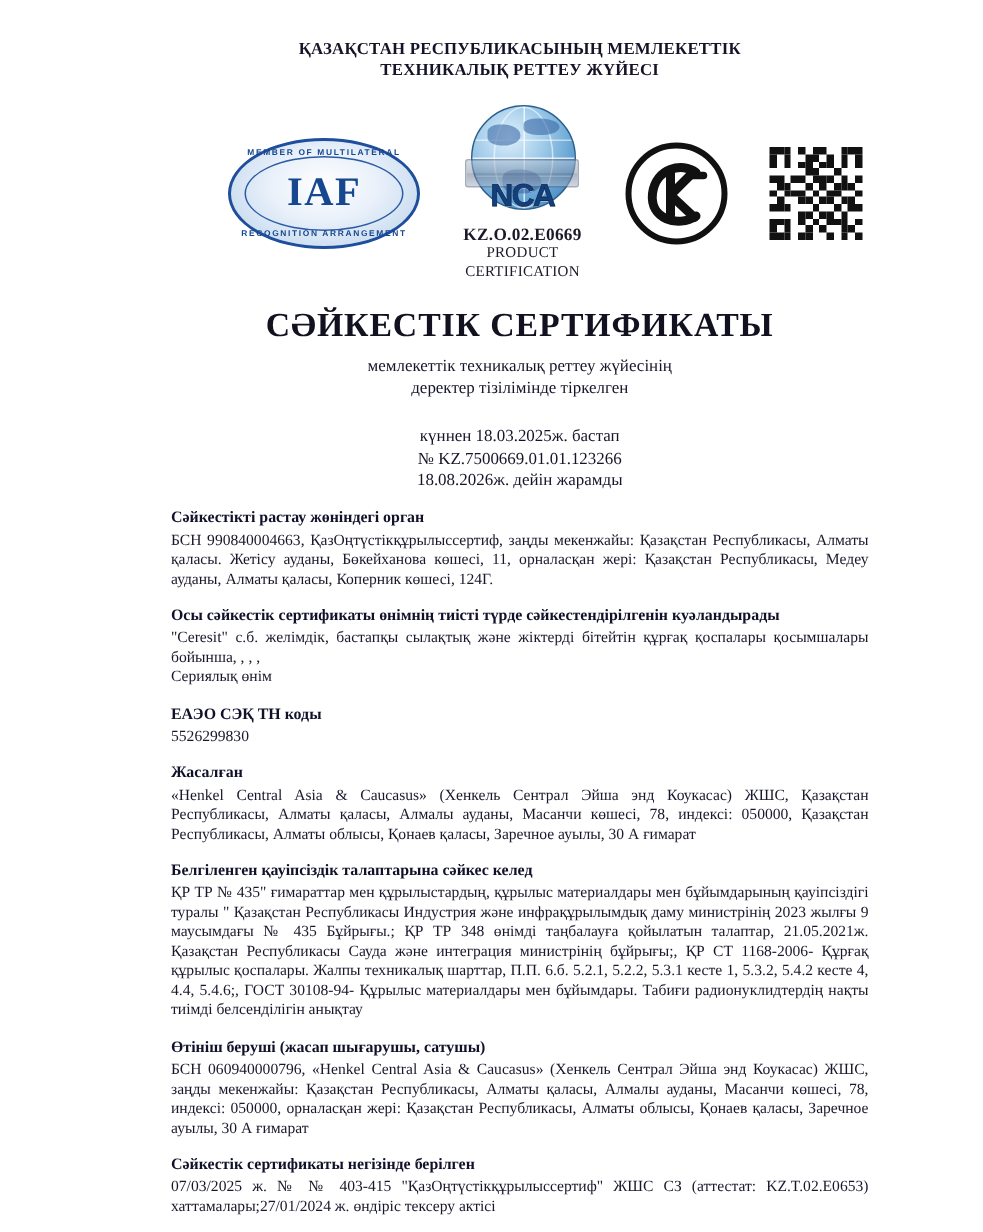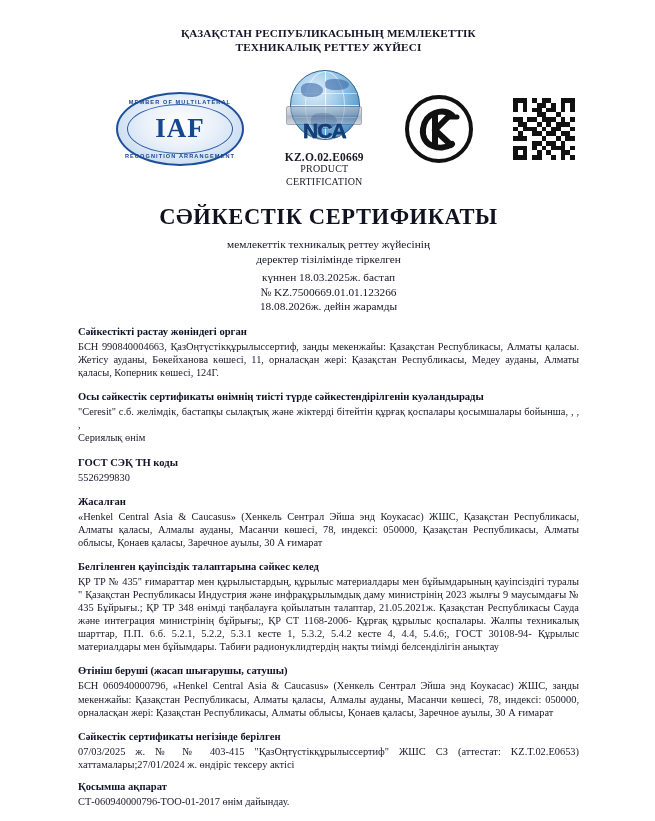--- a/index.html
+++ b/index.html
@@ -13,21 +13,21 @@
     height: 821px;
     font-family: "Liberation Serif", "DejaVu Serif", serif;
     color: #1a1a28;
     overflow: hidden;
   }
   .page {
     position: relative;
     width: 655px;
     height: 821px;
     box-sizing: border-box;
-    padding: 26px 76px 0 78px;
+    padding: 26px 76px 0 114px;
   }
 
   
   .doc-header {
     text-align: center;
     font-weight: bold;
     font-size: 11.2px;
     line-height: 14px;
     letter-spacing: 0.15px;
     color: #141426;
@@ -217,21 +217,21 @@
     font-size: 22.5px;
     letter-spacing: 0.6px;
     color: #111120;
   }
   .reg-line {
     font-size: 11.3px;
     line-height: 14.6px;
     color: #15152a;
   }
   .reg-line.first { margin-top: 7px; }
-  .reg-line.spaced { margin-top: 4px; }
+  .reg-line.spaced { margin-top: 18px; }
 
   
   .section { margin-top: 11px; }
   .section.tight { margin-top: 9px; }
   .sec-head {
     font-weight: bold;
     font-size: 10.6px;
     line-height: 13px;
     color: #11112a;
     margin-bottom: 2px;
@@ -488,21 +488,21 @@
     <div class="sec-body">БСН 990840004663, ҚазОңтүстікқұрылыссертиф, заңды мекенжайы: Қазақстан Республикасы, Алматы қаласы. Жетісу ауданы, Бөкейханова көшесі, 11, орналасқан жері: Қазақстан Республикасы, Медеу ауданы, Алматы қаласы, Коперник көшесі, 124Г.</div>
   </div>
 
   <div class="section">
     <div class="sec-head">Осы сәйкестік сертификаты өнімнің тиісті түрде сәйкестендірілгенін куәландырады</div>
     <div class="sec-body">"Ceresit" с.б. желімдік, бастапқы сылақтық және жіктерді бітейтін құрғақ қоспалары қосымшалары бойынша, , , ,</div>
     <div class="sec-body plain">Сериялық өнім</div>
   </div>
 
   <div class="section">
-    <div class="sec-head">ГОСТ СЭҚ ТН коды</div>
+    <div class="sec-head">ЕАЭО СЭҚ ТН коды</div>
     <div class="sec-body plain">5526299830</div>
   </div>
 
   <div class="section">
     <div class="sec-head">Жасалған</div>
     <div class="sec-body">«Henkel Central Asia &amp; Caucasus» (Хенкель Сентрал Эйша энд Коукасас) ЖШС, Қазақстан Республикасы, Алматы қаласы, Алмалы ауданы, Масанчи көшесі, 78, индексі: 050000, Қазақстан Республикасы, Алматы облысы, Қонаев қаласы, Заречное ауылы, 30 А ғимарат</div>
   </div>
 
   <div class="section">
     <div class="sec-head">Белгіленген қауіпсіздік талаптарына сәйкес келед</div>

